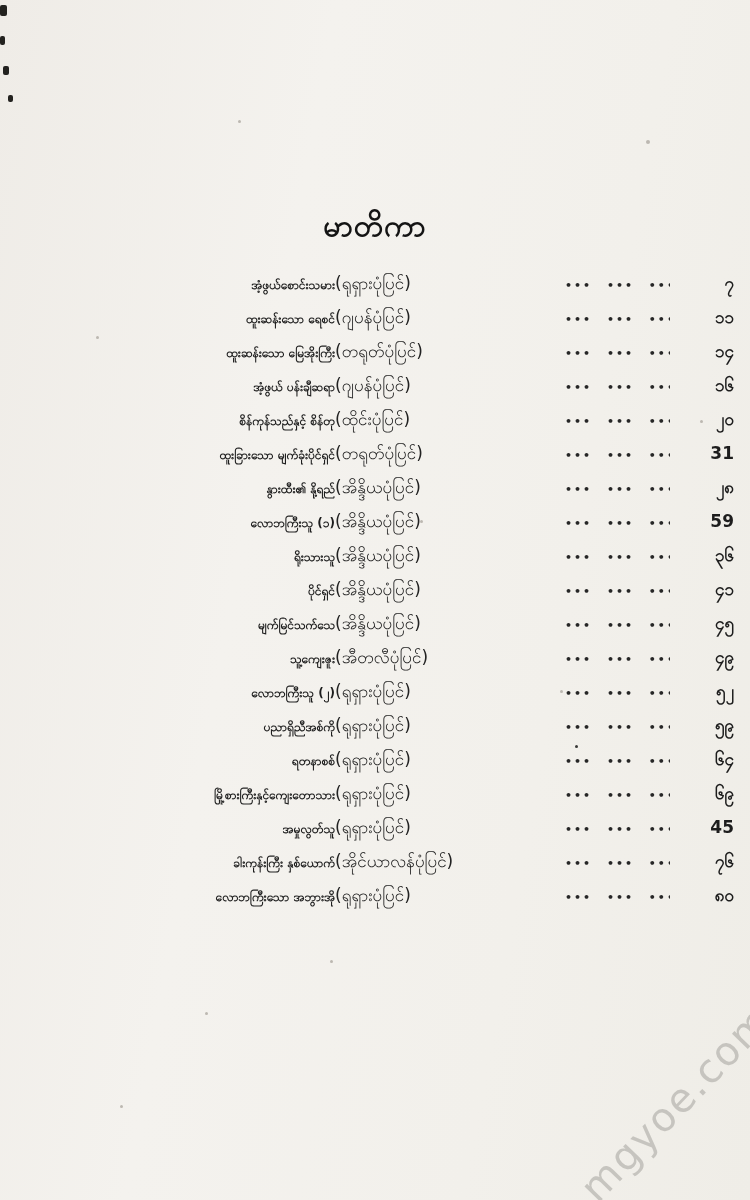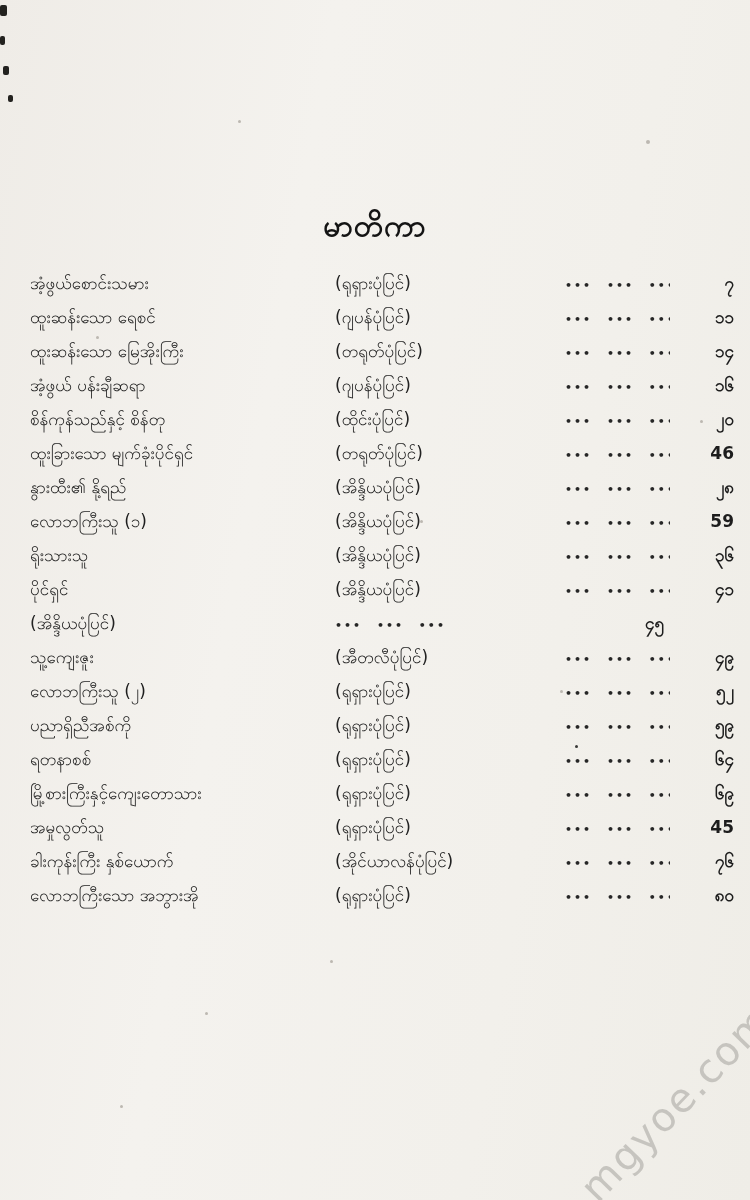--- a/index.html
+++ b/index.html
@@ -34,24 +34,25 @@
   }
 
   .toc-row {
     display: grid;
     grid-template-columns: 305px 230px 105px 70px;
     align-items: baseline;
     height: 34px;
   }
 
   .cell-title {
-    font-size: 17px;
-    font-weight: 400;
+    font-size: 12px;
+    font-weight: 700;
     color: #1d1d1d;
     white-space: nowrap;
+    text-align: right;
   }
 
   .cell-origin {
     font-size: 17px;
     font-weight: 400;
     color: #222222;
     white-space: nowrap;
   }
 
   .cell-leader {
@@ -153,21 +154,21 @@
       <div class="toc-row">
     <div class="cell-title">စိန်ကုန်သည်နှင့် စိန်တု</div>
     <div class="cell-origin">(ထိုင်းပုံပြင်)</div>
     <div class="cell-leader">••• ••• •••</div>
     <div class="cell-page">၂၀</div>
   </div>
       <div class="toc-row">
     <div class="cell-title">ထူးခြားသော မျက်ခုံးပိုင်ရှင်</div>
     <div class="cell-origin">(တရုတ်ပုံပြင်)</div>
     <div class="cell-leader">••• ••• •••</div>
-    <div class="cell-page">46</div>
+    <div class="cell-page">31</div>
   </div>
       <div class="toc-row">
     <div class="cell-title">နွားထီး၏ နို့ရည်</div>
     <div class="cell-origin">(အိန္ဒိယပုံပြင်)</div>
     <div class="cell-leader">••• ••• •••</div>
     <div class="cell-page">၂၈</div>
   </div>
       <div class="toc-row">
     <div class="cell-title">လောဘကြီးသူ (၁)</div>
     <div class="cell-origin">(အိန္ဒိယပုံပြင်)</div>
@@ -180,20 +181,21 @@
     <div class="cell-leader">••• ••• •••</div>
     <div class="cell-page">၃၆</div>
   </div>
       <div class="toc-row">
     <div class="cell-title">ပိုင်ရှင်</div>
     <div class="cell-origin">(အိန္ဒိယပုံပြင်)</div>
     <div class="cell-leader">••• ••• •••</div>
     <div class="cell-page">၄၁</div>
   </div>
       <div class="toc-row">
+    <div class="cell-title">မျက်မြင်သက်သေ</div>
     <div class="cell-origin">(အိန္ဒိယပုံပြင်)</div>
     <div class="cell-leader">••• ••• •••</div>
     <div class="cell-page">၄၅</div>
   </div>
       <div class="toc-row">
     <div class="cell-title">သူ့ကျေးဇူး</div>
     <div class="cell-origin">(အီတလီပုံပြင်)</div>
     <div class="cell-leader">••• ••• •••</div>
     <div class="cell-page">၄၉</div>
   </div>

